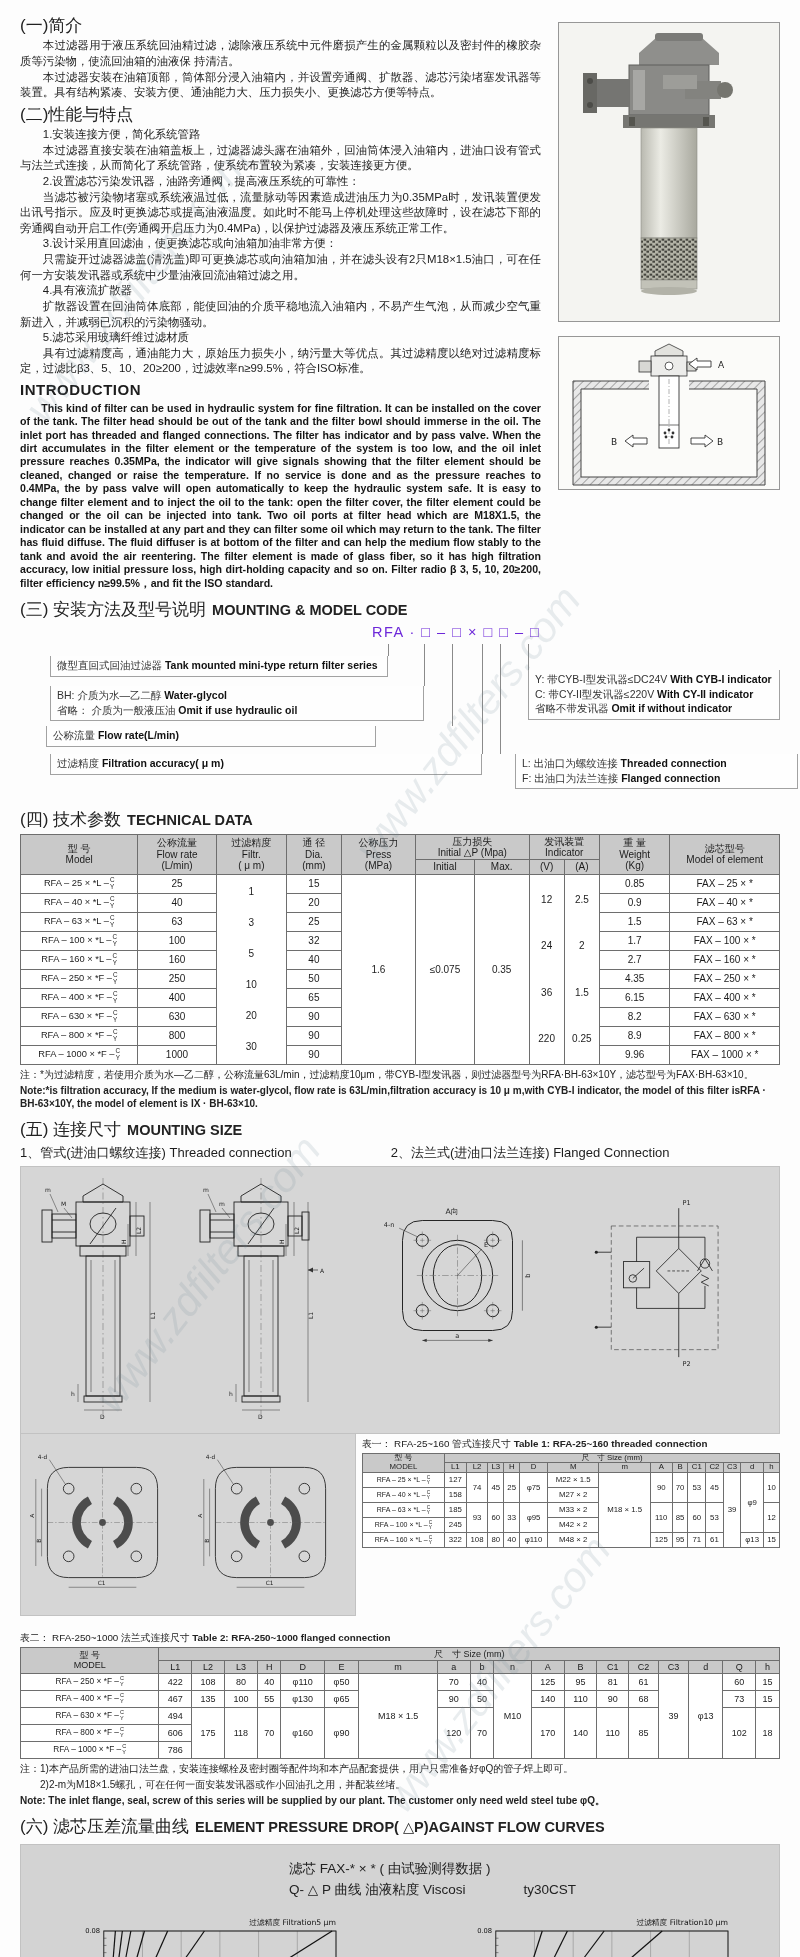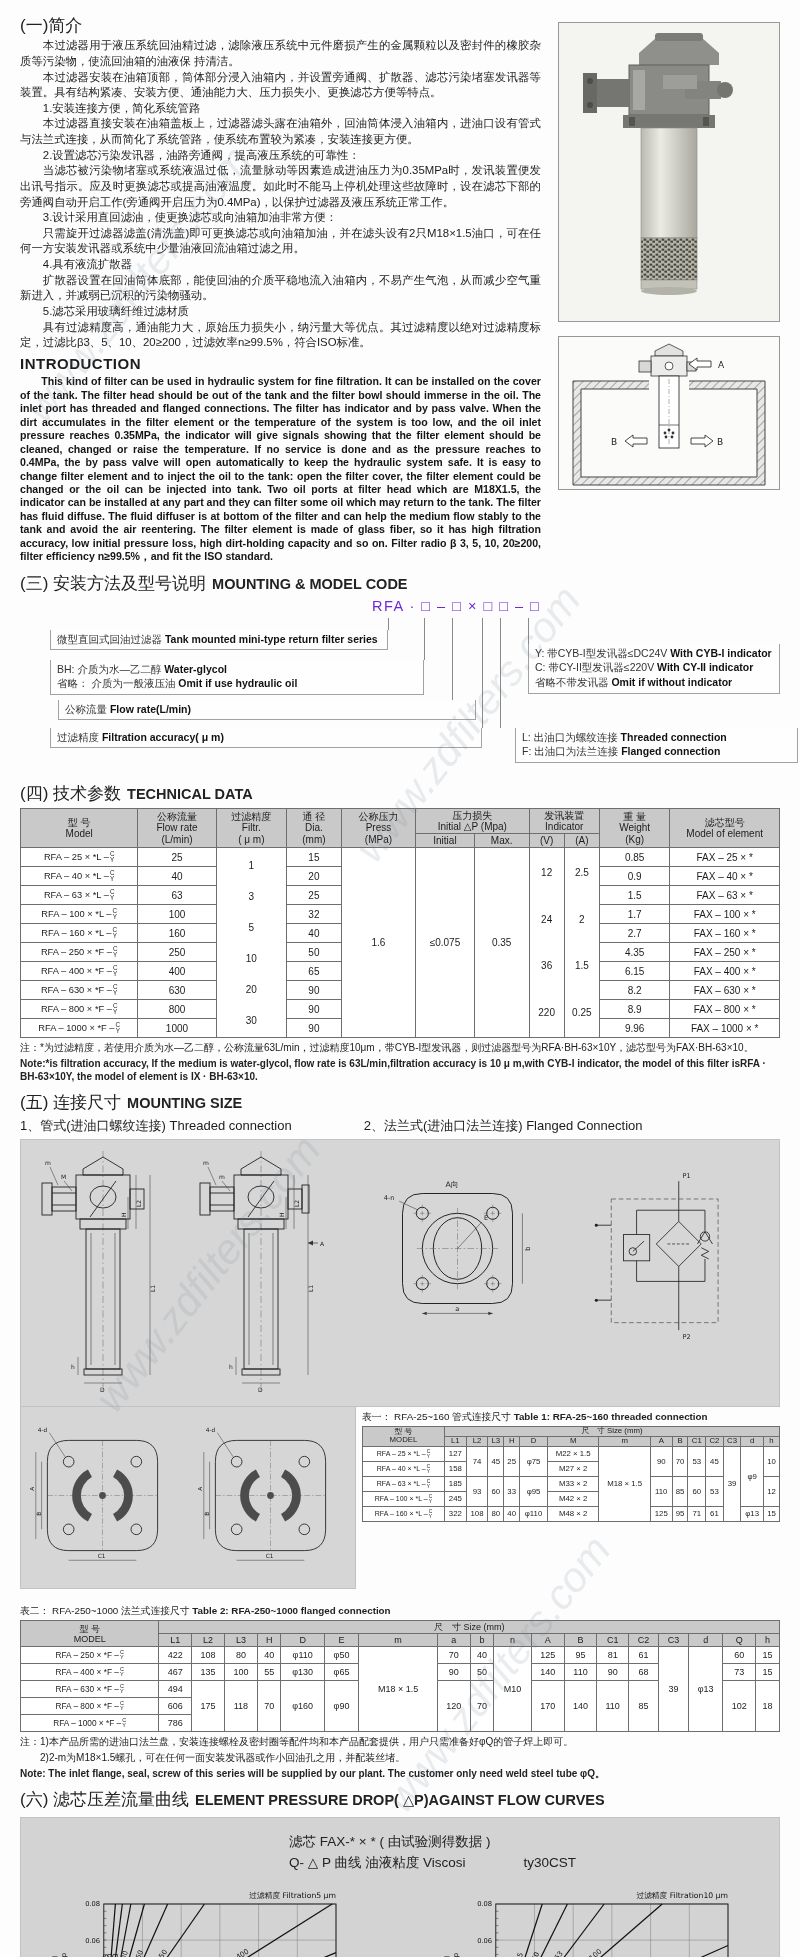--- a/index.html
+++ b/index.html
@@ -31,21 +31,21 @@
   td{text-align:center;padding:0 2px}
   .tech{width:100%;font-size:10px;text-align:center;margin-top:2px}
   .tech td{height:19px;font-size:10px}
   .tech .model-c{font-size:9.3px}
   .cy{display:inline-flex;flex-direction:column;vertical-align:middle;font-size:6.3px;line-height:1.05;margin-left:1px}
   .cy i{font-style:normal}
   .spread{display:flex;flex-direction:column;justify-content:space-around;height:186px}
   .note{font-size:10px;line-height:1.3;margin:3px 0 0;color:#222}
   
   .msub{display:flex;font-size:13px;margin:3px 0 4px}
-  .msub .m2{margin-left:72px}
+  .msub .m2{margin-left:99px}
   .mount-wrap{position:relative;height:452px}
   .panelA{position:absolute;left:0;top:0;width:760px;height:268px;background:#d6d6d6;border:1px solid #c2c2c2}
   .panelB{position:absolute;left:0;top:268px;width:336px;height:182px;background:#d6d6d6;border:1px solid #c2c2c2;border-top:none}
   .dwg{position:absolute}
   .t1wrap{position:absolute;left:342px;top:272px;width:418px}
   .tcap{font-size:9.8px;margin:0 0 2px;color:#222}
   .t1{width:100%;font-size:7.8px}
   .t1 td{height:15px;padding:0 1px}
   .t1 thead th{font-size:7.8px;padding:0 1px}
   .t1 .model-c{font-size:7px}
@@ -69,20 +69,21 @@
   <div class="wm" style="left:-30px;top:260px">www.zdfilters.com</div>
   <div class="wm" style="left:300px;top:700px">www.zdfilters.com</div>
   <div class="wm" style="left:40px;top:1250px">www.zdfilters.com</div>
   <div class="wm" style="left:330px;top:1650px">www.zdfilters.com</div>
 
   <div class="top">
     <div class="tl">
       <h2 class="sec">(一)简介</h2>
       <p>本过滤器用于液压系统回油精过滤，滤除液压系统中元件磨损产生的金属颗粒以及密封件的橡胶杂质等污染物，使流回油箱的油液保 持清洁。</p>
       <p>本过滤器安装在油箱顶部，筒体部分浸入油箱内，并设置旁通阀、扩散器、滤芯污染堵塞发讯器等装置。具有结构紧凑、安装方便、通油能力大、压力损失小、更换滤芯方便等特点。</p>
+      <h2 class="sec">(二)性能与特点</h2>
       <div id="features">
           <p class="ft">1.安装连接方便，简化系统管路</p>
           <p class="fb">本过滤器直接安装在油箱盖板上，过滤器滤头露在油箱外，回油筒体浸入油箱内，进油口设有管式与法兰式连接，从而简化了系统管路，使系统布置较为紧凑，安装连接更方便。</p>
           <p class="ft">2.设置滤芯污染发讯器，油路旁通阀，提高液压系统的可靠性：</p>
           <p class="fb">当滤芯被污染物堵塞或系统液温过低，流量脉动等因素造成进油压力为0.35MPa时，发讯装置便发出讯号指示。应及时更换滤芯或提高油液温度。如此时不能马上停机处理这些故障时，设在滤芯下部的旁通阀自动开启工作(旁通阀开启压力为0.4MPa)，以保护过滤器及液压系统正常工作。</p>
           <p class="ft">3.设计采用直回滤油，使更换滤芯或向油箱加油非常方便：</p>
           <p class="fb">只需旋开过滤器滤盖(清洗盖)即可更换滤芯或向油箱加油，并在滤头设有2只M18×1.5油口，可在任何一方安装发讯器或系统中少量油液回流油箱过滤之用。</p>
           <p class="ft">4.具有液流扩散器</p>
           <p class="fb">扩散器设置在回油筒体底部，能使回油的介质平稳地流入油箱内，不易产生气泡，从而减少空气重新进入，并减弱已沉积的污染物骚动。</p>
           <p class="ft">5.滤芯采用玻璃纤维过滤材质</p>
@@ -175,21 +176,21 @@
     <div class="vl" style="left:462px;top:20px;height:110px"></div>
     <div class="vl" style="left:508px;top:20px;height:26px"></div>
     <div class="vl" style="left:480px;top:20px;height:110px"></div>
     <div class="mcbox" id="mcb0" style="left:30px;top:32px;width:338px">
         <div><span>微型直回式回油过滤器</span><span class="en">  Tank mounted mini-type return filter series</span></div>
       </div>
     <div class="mcbox" id="mcb1" style="left:30px;top:62px;width:374px">
         <div><span>BH: 介质为水—乙二醇</span><span class="en">  Water-glycol</span></div>
         <div><span>省略： 介质为一般液压油</span><span class="en">  Omit if use hydraulic oil</span></div>
       </div>
-    <div class="mcbox" id="mcb2" style="left:38px;top:102px;width:418px">
+    <div class="mcbox" id="mcb2" style="left:26px;top:102px;width:330px">
         <div><span>公称流量</span><span class="en">  Flow rate(L/min)</span></div>
       </div>
     <div class="mcbox" id="mcb3" style="left:30px;top:130px;width:432px">
         <div><span>过滤精度</span><span class="en">  Filtration accuracy( μ m)</span></div>
       </div>
     <div class="mcbox" id="mcb4" style="left:508px;top:46px;width:252px">
         <div><span>Y: 带CYB-I型发讯器≤DC24V</span><span class="en">  With CYB-I indicator</span></div>
         <div><span>C: 带CY-II型发讯器≤220V</span><span class="en">  With CY-II indicator</span></div>
         <div><span>省略不带发讯器</span><span class="en">  Omit if without indicator</span></div>
       </div>

